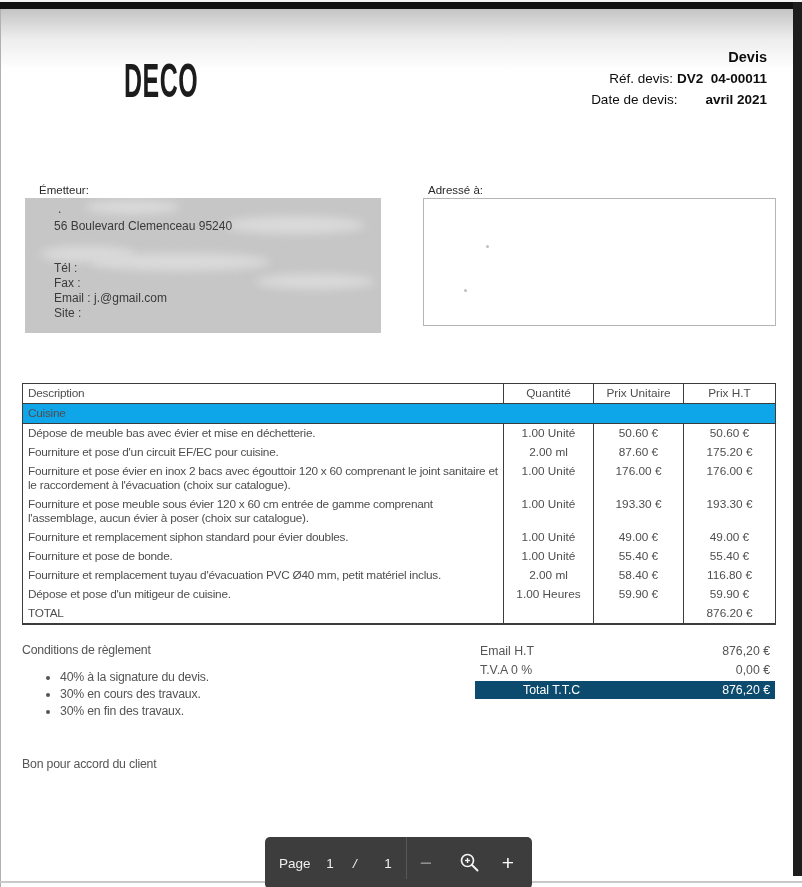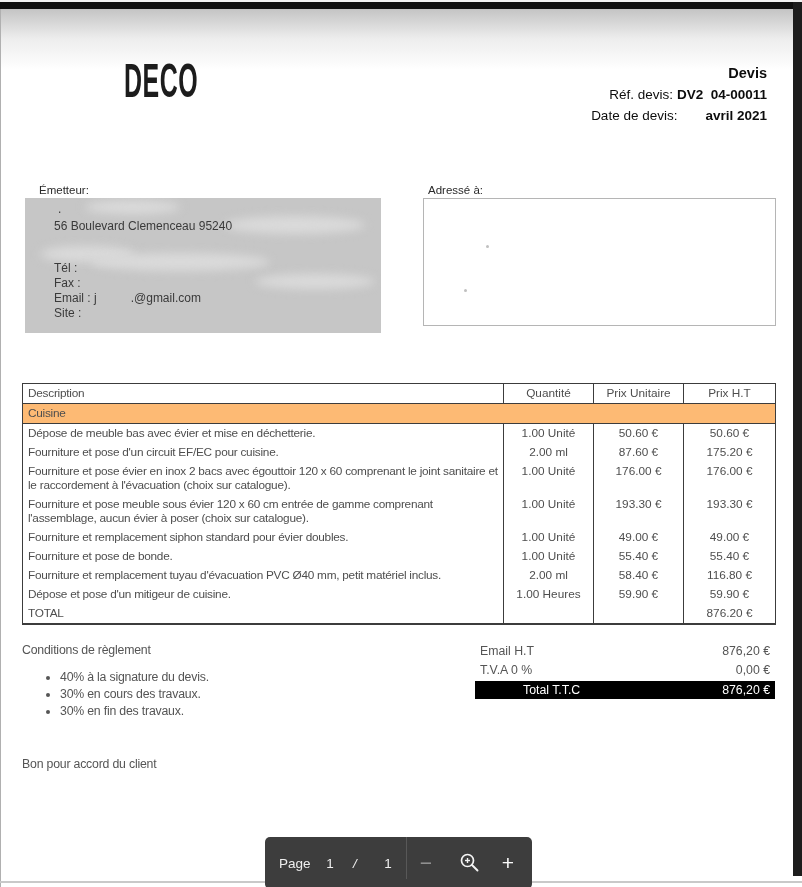--- a/index.html
+++ b/index.html
@@ -15,59 +15,59 @@
   #right-scrollbar{top:2px;right:0;width:9px;height:874px;background:#1d1d1d;}
   #left-edge{top:9px;left:0;width:1px;height:878px;background:#b0b0b0;}
   #page-top-gradient{top:9px;left:1px;width:792px;height:66px;
     background:linear-gradient(#c4c4c4,#ededed 45%,#ffffff 92%);}
   #bottom-edge{top:881px;left:0;right:0;height:2px;background:#c9c9c9;}
 
   
   #logo{left:124px;top:61px;font-size:48px;font-weight:bold;color:#1c1c1c;
     letter-spacing:1px;line-height:40px;transform:scaleX(0.52);transform-origin:0 0;white-space:nowrap;}
   #header-right{right:35px;top:47px;text-align:right;color:#0d0d0d;
-    font-size:13.5px;line-height:21px;margin-top:16px;}
+    font-size:13.5px;line-height:21px;}
   #header-right .hdr-title{font-size:14.5px;font-weight:bold;}
   .hdr-bold{font-weight:bold;white-space:pre;}
   .date-gap{margin-left:28px;}
   .ref-gap{margin-left:4px;}
 
   
   .zone-label{font-size:11.5px;color:#2a2a2a;}
   #sender-label{left:39px;top:184px;}
   #sender-box{left:25px;top:198px;width:356px;height:135px;background:#c6c6c6;overflow:hidden;}
   .smudge{position:absolute;background:#dadada;filter:blur(5px);border-radius:50%;}
   .sender-line{position:absolute;font-size:12px;color:#3a3a3a;white-space:pre;}
   #recipient-label{left:428px;top:184px;}
   #recipient-box{left:423px;top:198px;width:351px;height:126px;background:#ffffff;border:1px solid #b5b5b5;}
   .faint-dot{position:absolute;width:3px;height:3px;background:#c0c0c0;border-radius:50%;}
-  .email-suffix{margin-left:34px;}
+  .email-suffix{}
 
   
   #quote-table{position:absolute;left:22px;top:383px;width:753px;
     border-collapse:collapse;table-layout:fixed;
     border:1px solid #3c3c3c;border-bottom-width:2px;}
   #quote-table th,#quote-table td{
     font-weight:normal;vertical-align:top;padding:2px 5px 3px 5px;
     line-height:14px;color:#4e4e4e;font-size:11.8px;letter-spacing:-0.25px;
     overflow:hidden;}
   #quote-table th{text-align:left;border-bottom:1px solid #3c3c3c;}
   #quote-table th.num,#quote-table td.num{text-align:center;border-left:1px solid #3c3c3c;letter-spacing:0;}
-  #quote-table tr.section-row td{background:#fdba74;border-bottom:1px solid #3c3c3c;}
+  #quote-table tr.section-row td{background:#0ea5e9;border-bottom:1px solid #3c3c3c;}
 
   
   #conditions{left:22px;top:643px;font-size:12.3px;color:#555;letter-spacing:-0.2px;}
   #conditions ul{margin:13px 0 0 38px;padding:0;}
   #conditions li{margin-bottom:3px;color:#555;}
 
   
   #totals{left:475px;top:641px;width:300px;font-size:12.3px;color:#555;}
   .trow{display:flex;justify-content:space-between;align-items:center;
     height:19px;padding:0 5px;}
-  .trow.highlight{background:#000000;color:#ffffff;height:18px;margin-top:2px;padding-left:48px;}
+  .trow.highlight{background:#0c4a6e;color:#ffffff;height:18px;margin-top:2px;padding-left:48px;}
 
   #approval{left:22px;top:757px;font-size:12.3px;color:#555;letter-spacing:-0.2px;}
 
   
   #toolbar{left:265px;top:837px;width:267px;height:52px;background:#3d3d3d;border-radius:5px;}
   .tb-item{position:absolute;top:50%;transform:translateY(-50%);
     color:#efefef;font-size:13.5px;text-align:center;}
   #tb-page-label{left:14px;}
   #tb-current{left:56px;width:18px;}
   #tb-slash{left:84px;width:12px;font-style:italic;}

